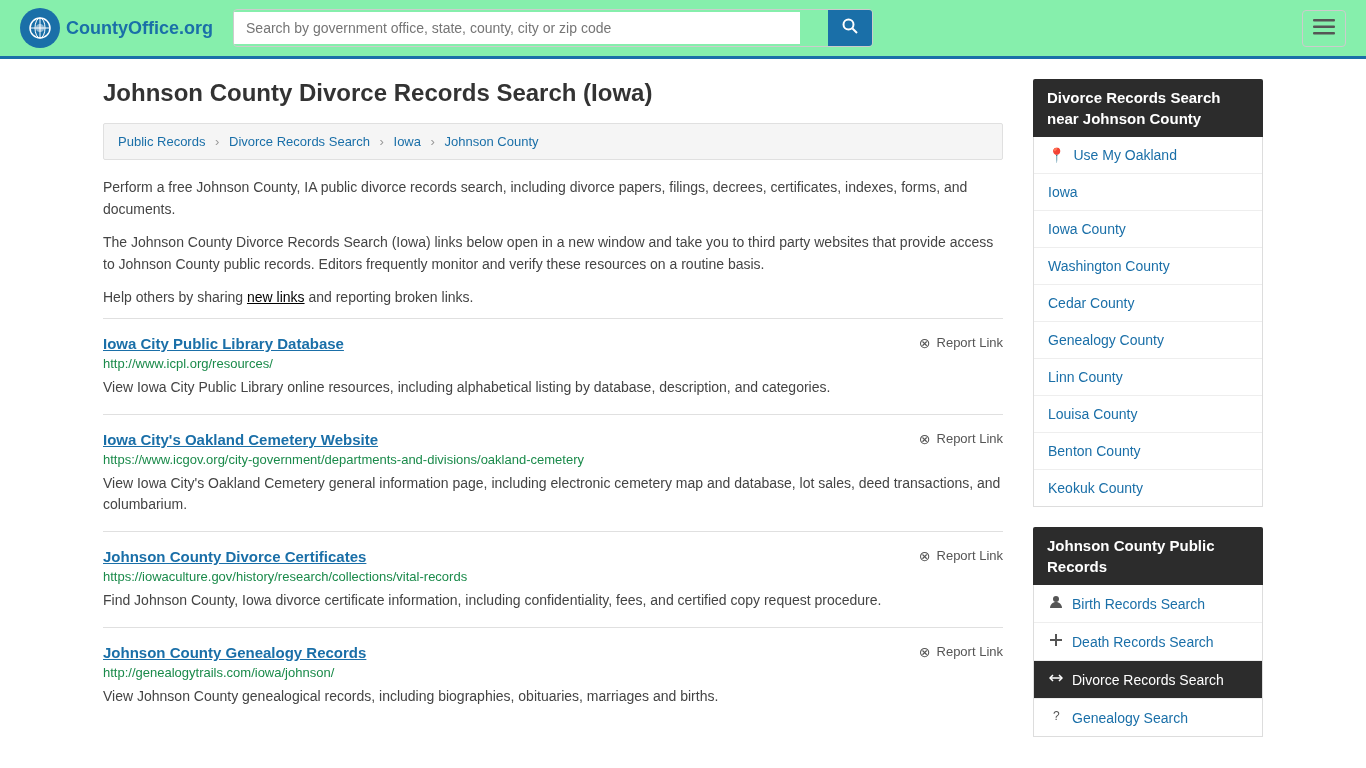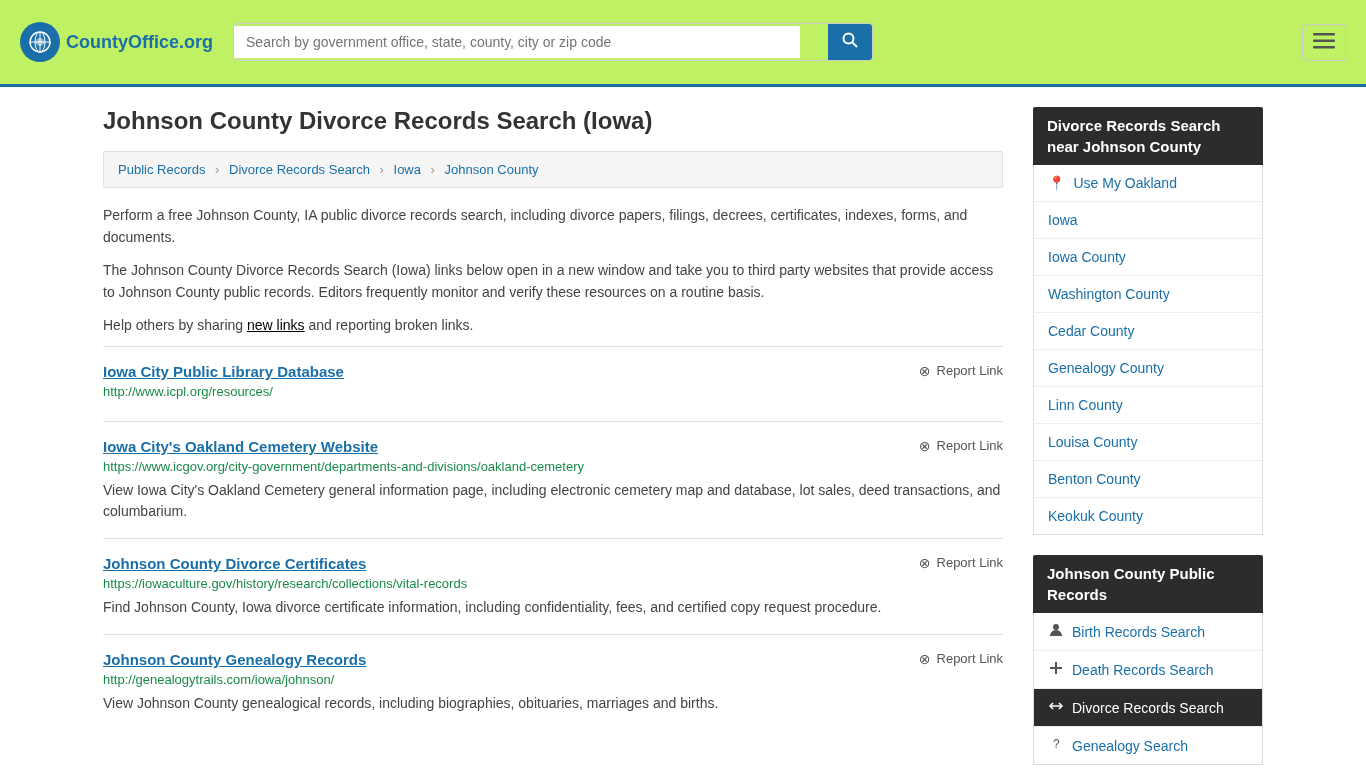--- a/index.html
+++ b/index.html
@@ -1,22 +1,22 @@
 <!DOCTYPE html>
 <html><head>
   <meta charset="utf-8">
   <style>
     * { margin: 0; padding: 0; box-sizing: border-box; }
     body { font-family: Arial, sans-serif; font-size: 14px; color: #333; background: #fff; }
 
     
     .header {
-      background: #bef264;
+      background: #86efac;
       border-bottom: 3px solid #1a6fa8;
-      padding: 22px 20px;
+      padding: 8px 20px;
       display: flex;
       align-items: center;
       gap: 20px;
     }
     .logo-area {
       display: flex;
       align-items: center;
       gap: 6px;
       text-decoration: none;
     }
@@ -289,20 +289,21 @@
     <div id="resources-container">
         <div class="resource-card">
       <div class="resource-card-header">
         <a class="resource-title" href="#">Iowa City Public Library Database</a>
         <button class="report-link-btn">
           <span class="flag-icon">⊗</span>
           <span>Report Link</span>
         </button>
       </div>
       <div class="resource-url">http://www.icpl.org/resources/</div>
+      <div class="resource-desc">View Iowa City Public Library online resources, including alphabetical listing by database, description, and categories.</div>
     </div>
         <div class="resource-card">
       <div class="resource-card-header">
         <a class="resource-title" href="#">Iowa City's Oakland Cemetery Website</a>
         <button class="report-link-btn">
           <span class="flag-icon">⊗</span>
           <span>Report Link</span>
         </button>
       </div>
       <div class="resource-url">https://www.icgov.org/city-government/departments-and-divisions/oakland-cemetery</div>

